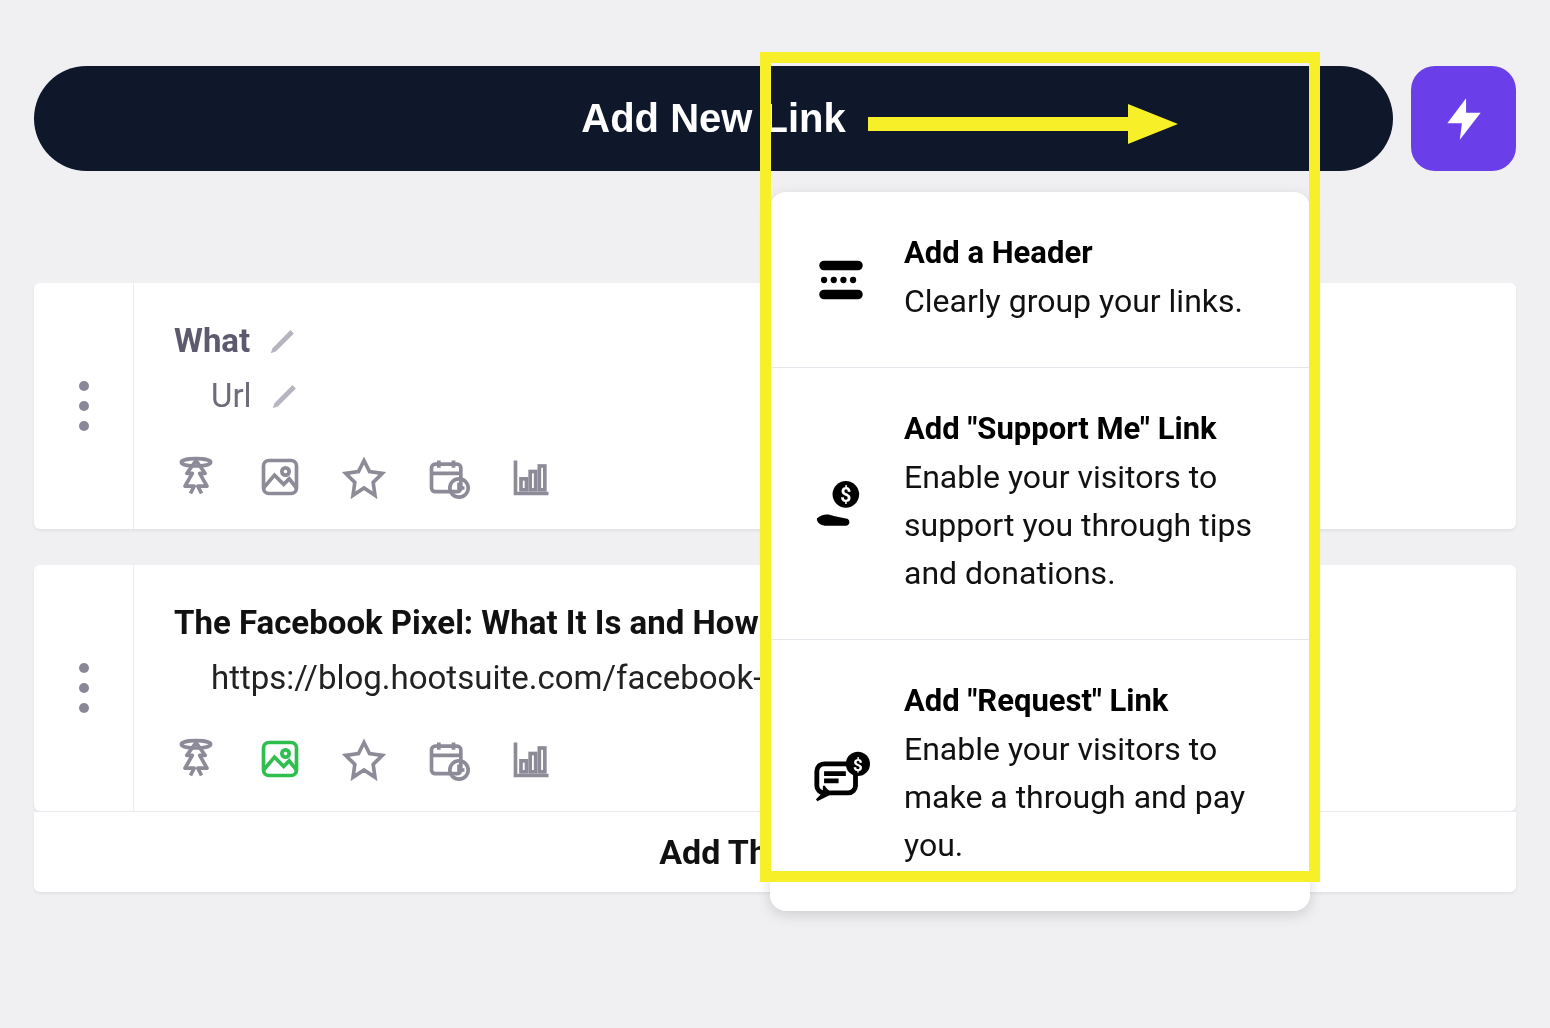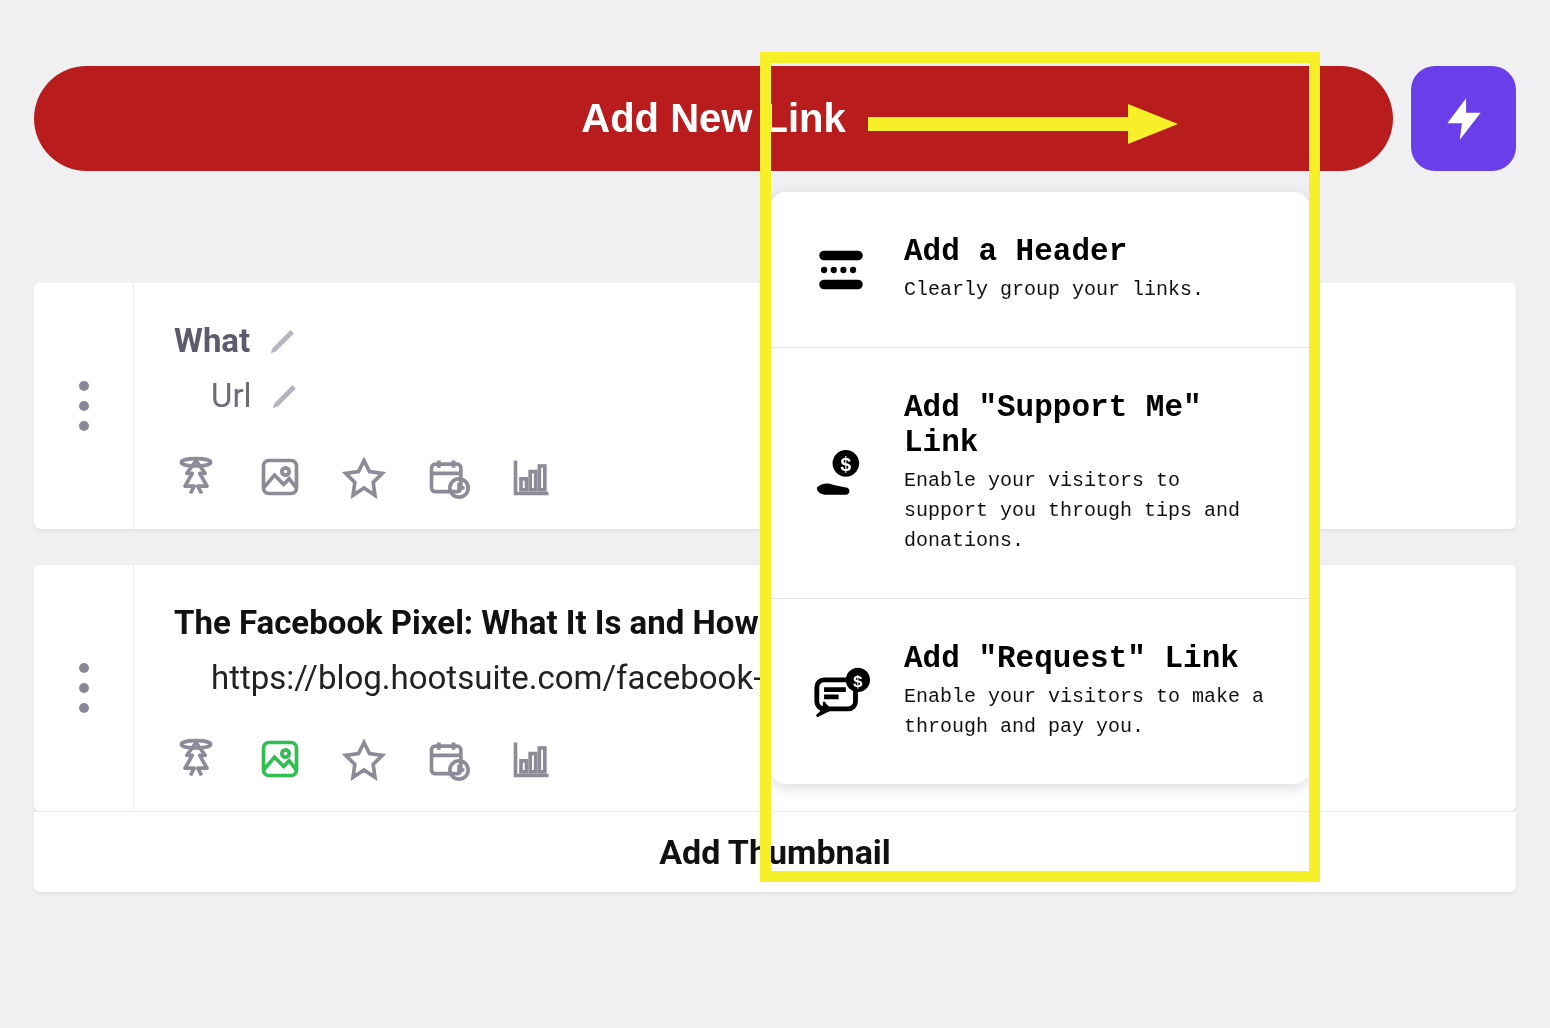--- a/index.html
+++ b/index.html
@@ -15,21 +15,21 @@
     padding: 66px 34px 0 34px;
     position: relative;
   }
   .top-row {
     display: flex;
     gap: 18px;
     align-items: stretch;
   }
   .add-new-link-btn {
     flex: 1;
-    background: #b91c1c;
+    background: #0f172a;
     color: #fff;
     border: none;
     border-radius: 55px;
     height: 105px;
     font-size: 40px;
     font-weight: 700;
     cursor: pointer;
     text-align: center;
   }
   .bolt-btn {
@@ -142,21 +142,20 @@
   .dropdown {
     position: absolute;
     top: 192px;
     left: 770px;
     width: 540px;
     background: #fff;
     border-radius: 16px;
     box-shadow: 0 4px 14px rgba(0,0,0,0.14);
     z-index: 30;
     overflow: hidden;
-    font-family: Liberation Mono, monospace;
   }
   .dd-item {
     display: flex;
     gap: 32px;
     padding: 42px 40px;
     border-bottom: 1px solid #e7e5ec;
     cursor: pointer;
     align-items: center;
   }
   .dd-item:last-child { border-bottom: none; }
@@ -166,21 +165,21 @@
     flex-shrink: 0;
   }
   .dd-icon svg { width: 58px; height: 58px; }
   .dd-text .t {
     font-size: 31px;
     font-weight: 700;
     color: #000;
     margin-bottom: 6px;
   }
   .dd-text .d {
-    font-size: 20px;
+    font-size: 32px;
     color: #111;
     line-height: 1.5;
   }
 </style>
 </head>
 <body>
 
 <div class="container">
   <div class="top-row">
     <button class="add-new-link-btn">Add New Link</button>

